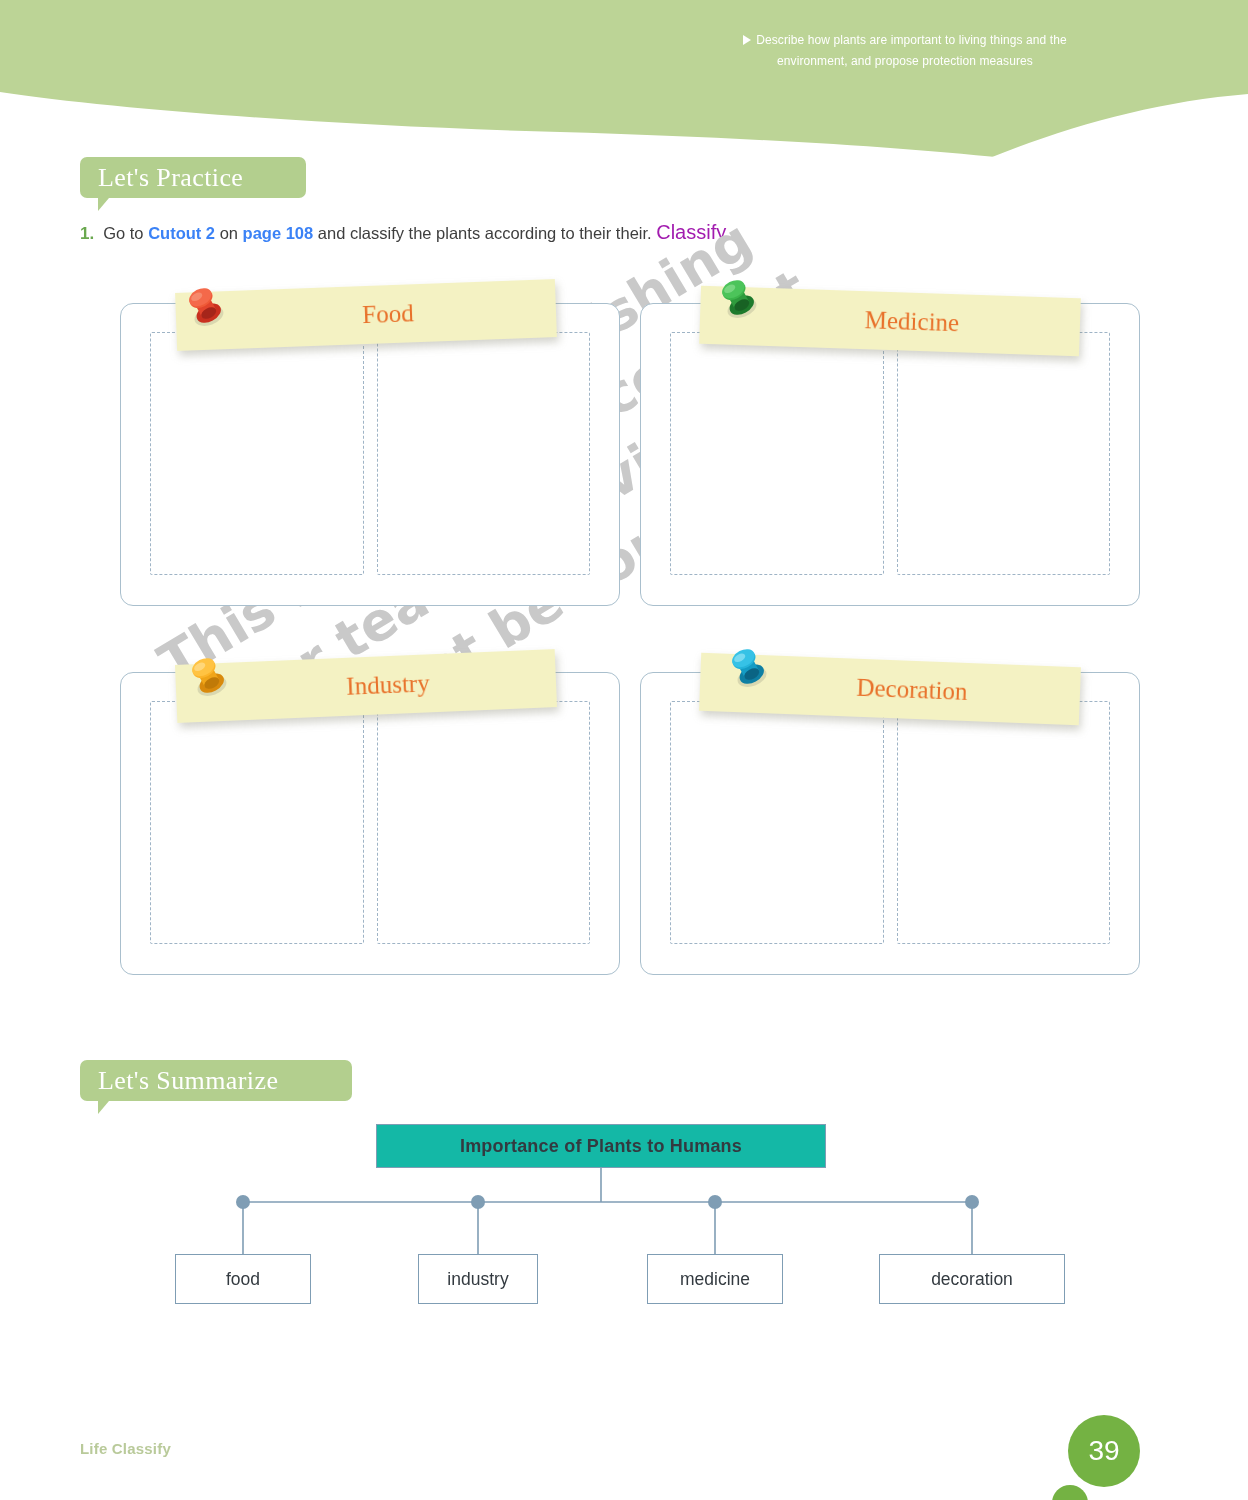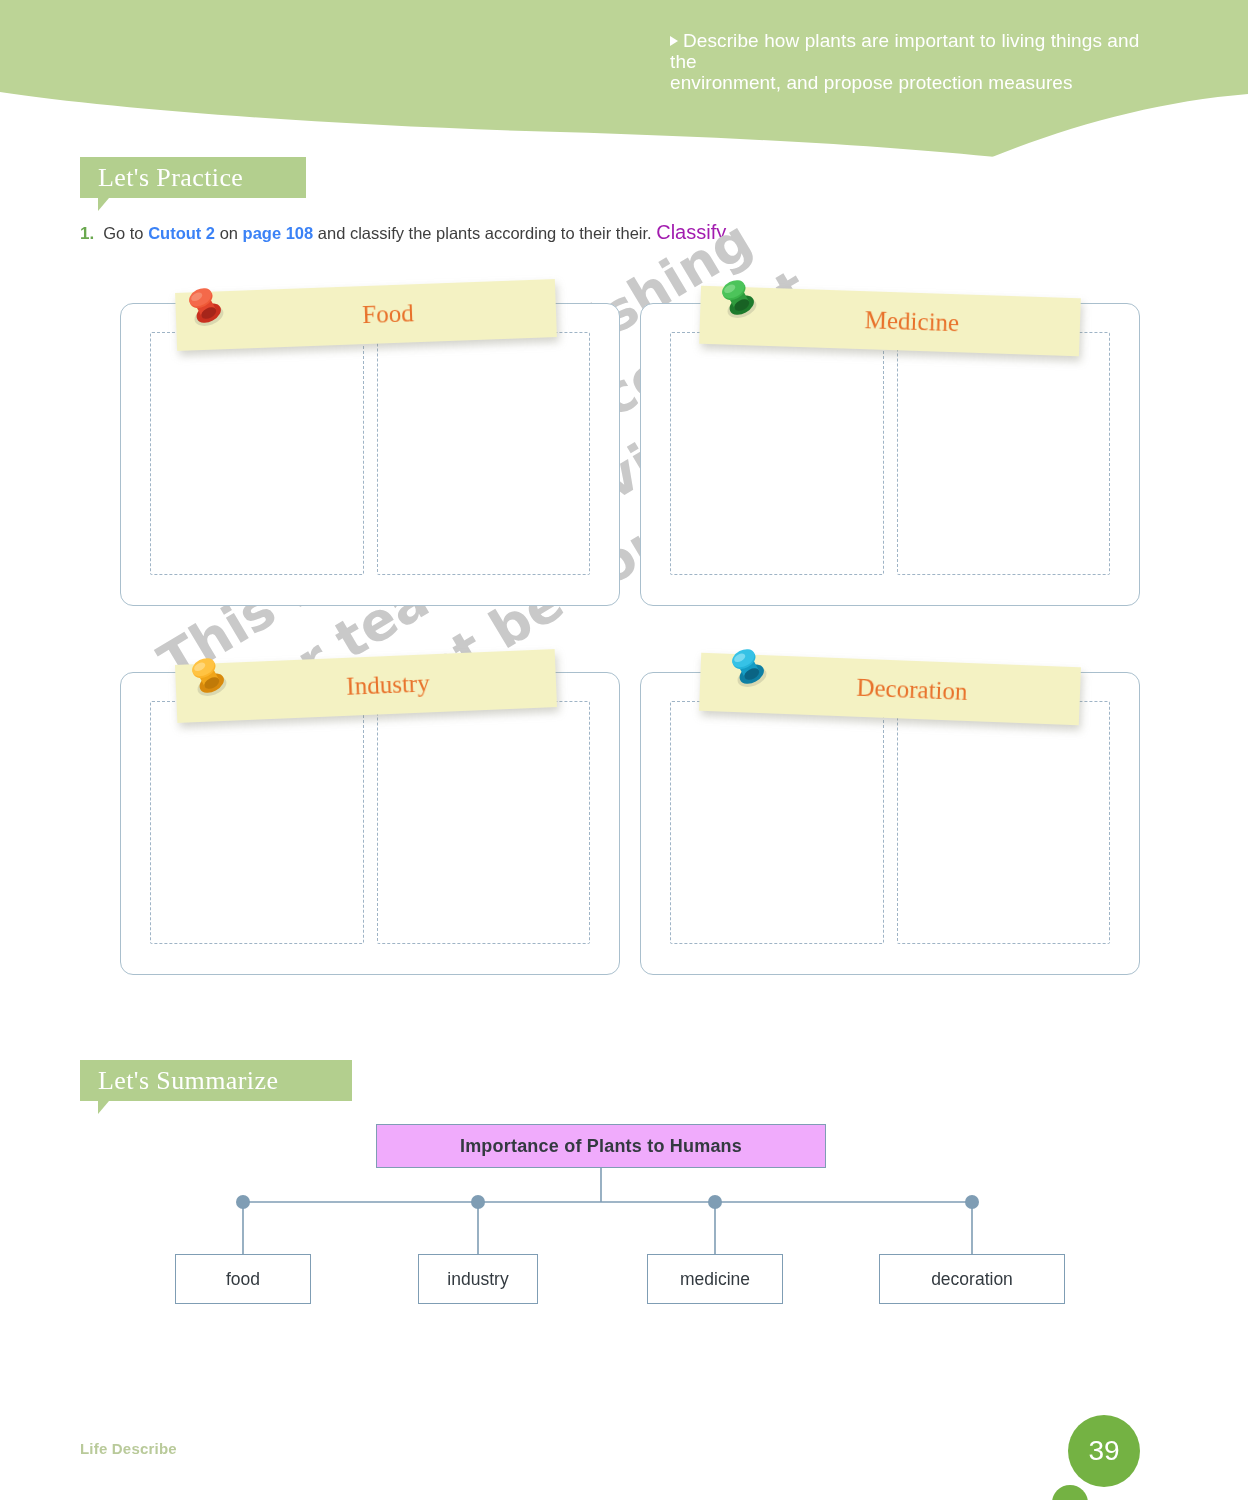--- a/index.html
+++ b/index.html
@@ -10,32 +10,32 @@
   }
   .page{position:absolute;inset:0;}
 
   
   .header-band{
     position:absolute;top:0;left:0;width:1248px;height:160px;overflow:hidden;
   }
   .header-band svg{display:block;}
   .header-text{
     position:absolute;top:30px;right:108px;width:470px;
-    text-align:left;color:#ffffff;font-size:19px;line-height:21px;
+    text-align:center;color:#ffffff;font-size:12px;line-height:21px;
     letter-spacing:.1px;
   }
   .hdr-arrow{
     display:inline-block;width:0;height:0;vertical-align:middle;
     border-left:8px solid #ffffff;border-top:5.5px solid transparent;
     border-bottom:5.5px solid transparent;margin-right:5px;position:relative;top:-1px;
   }
 
   
   .banner{
-    position:absolute;background:#b3cf8e;border-radius:0;
+    position:absolute;background:#b3cf8e;border-radius:7px;
     color:#ffffff;font-family:"Liberation Serif", serif;
     display:flex;align-items:center;justify-content:flex-start;
     padding:0 18px;box-sizing:border-box;
     letter-spacing:.4px;
   }
   .banner .tail{
     position:absolute;left:18px;bottom:-13px;width:0;height:0;
     border-left:11px solid #b3cf8e;border-right:11px solid transparent;
     border-bottom:13px solid transparent;
   }
@@ -85,21 +85,21 @@
   .pin{position:absolute;width:54px;height:54px;}
   #pin-food{left:179px;top:280px;}
   #pin-medicine{left:712px;top:272px;}
   #pin-industry{left:182px;top:650px;}
   #pin-decoration{left:722px;top:641px;}
 
   
   .diagram{position:absolute;left:120px;top:1110px;width:1010px;height:220px;}
   .node-root{
     position:absolute;left:256px;top:14px;width:450px;height:44px;
-    background:#f0abfc;border:1.3px solid #7f9db4;box-sizing:border-box;
+    background:#14b8a6;border:1.3px solid #7f9db4;box-sizing:border-box;
     display:flex;align-items:center;justify-content:center;
     font-size:18px;font-weight:bold;color:#333a40;letter-spacing:.2px;
   }
   .node-leaf{
     position:absolute;top:144px;height:50px;
     background:#ffffff;border:1.3px solid #7f9db4;box-sizing:border-box;
     display:flex;align-items:center;justify-content:center;
     font-size:17.5px;color:#333a40;
   }
   #leaf-0{left:55px;width:136px;}
@@ -292,17 +292,17 @@
       <circle cx="595" cy="92" r="7" fill="#7f9db4"></circle>
       <circle cx="852" cy="92" r="7" fill="#7f9db4"></circle>
     </svg>
     <div class="node-root">Importance of Plants to Humans</div>
     <div class="node-leaf" id="leaf-0">food</div>
     <div class="node-leaf" id="leaf-1">industry</div>
     <div class="node-leaf" id="leaf-2">medicine</div>
     <div class="node-leaf" id="leaf-3">decoration</div>
   </div>
 
-  <div class="footer-label">Life Describe</div>
+  <div class="footer-label">Life Classify</div>
   <div class="page-dot"></div>
   <div class="page-badge">39</div>
 
 </div>
 
 </body></html>

